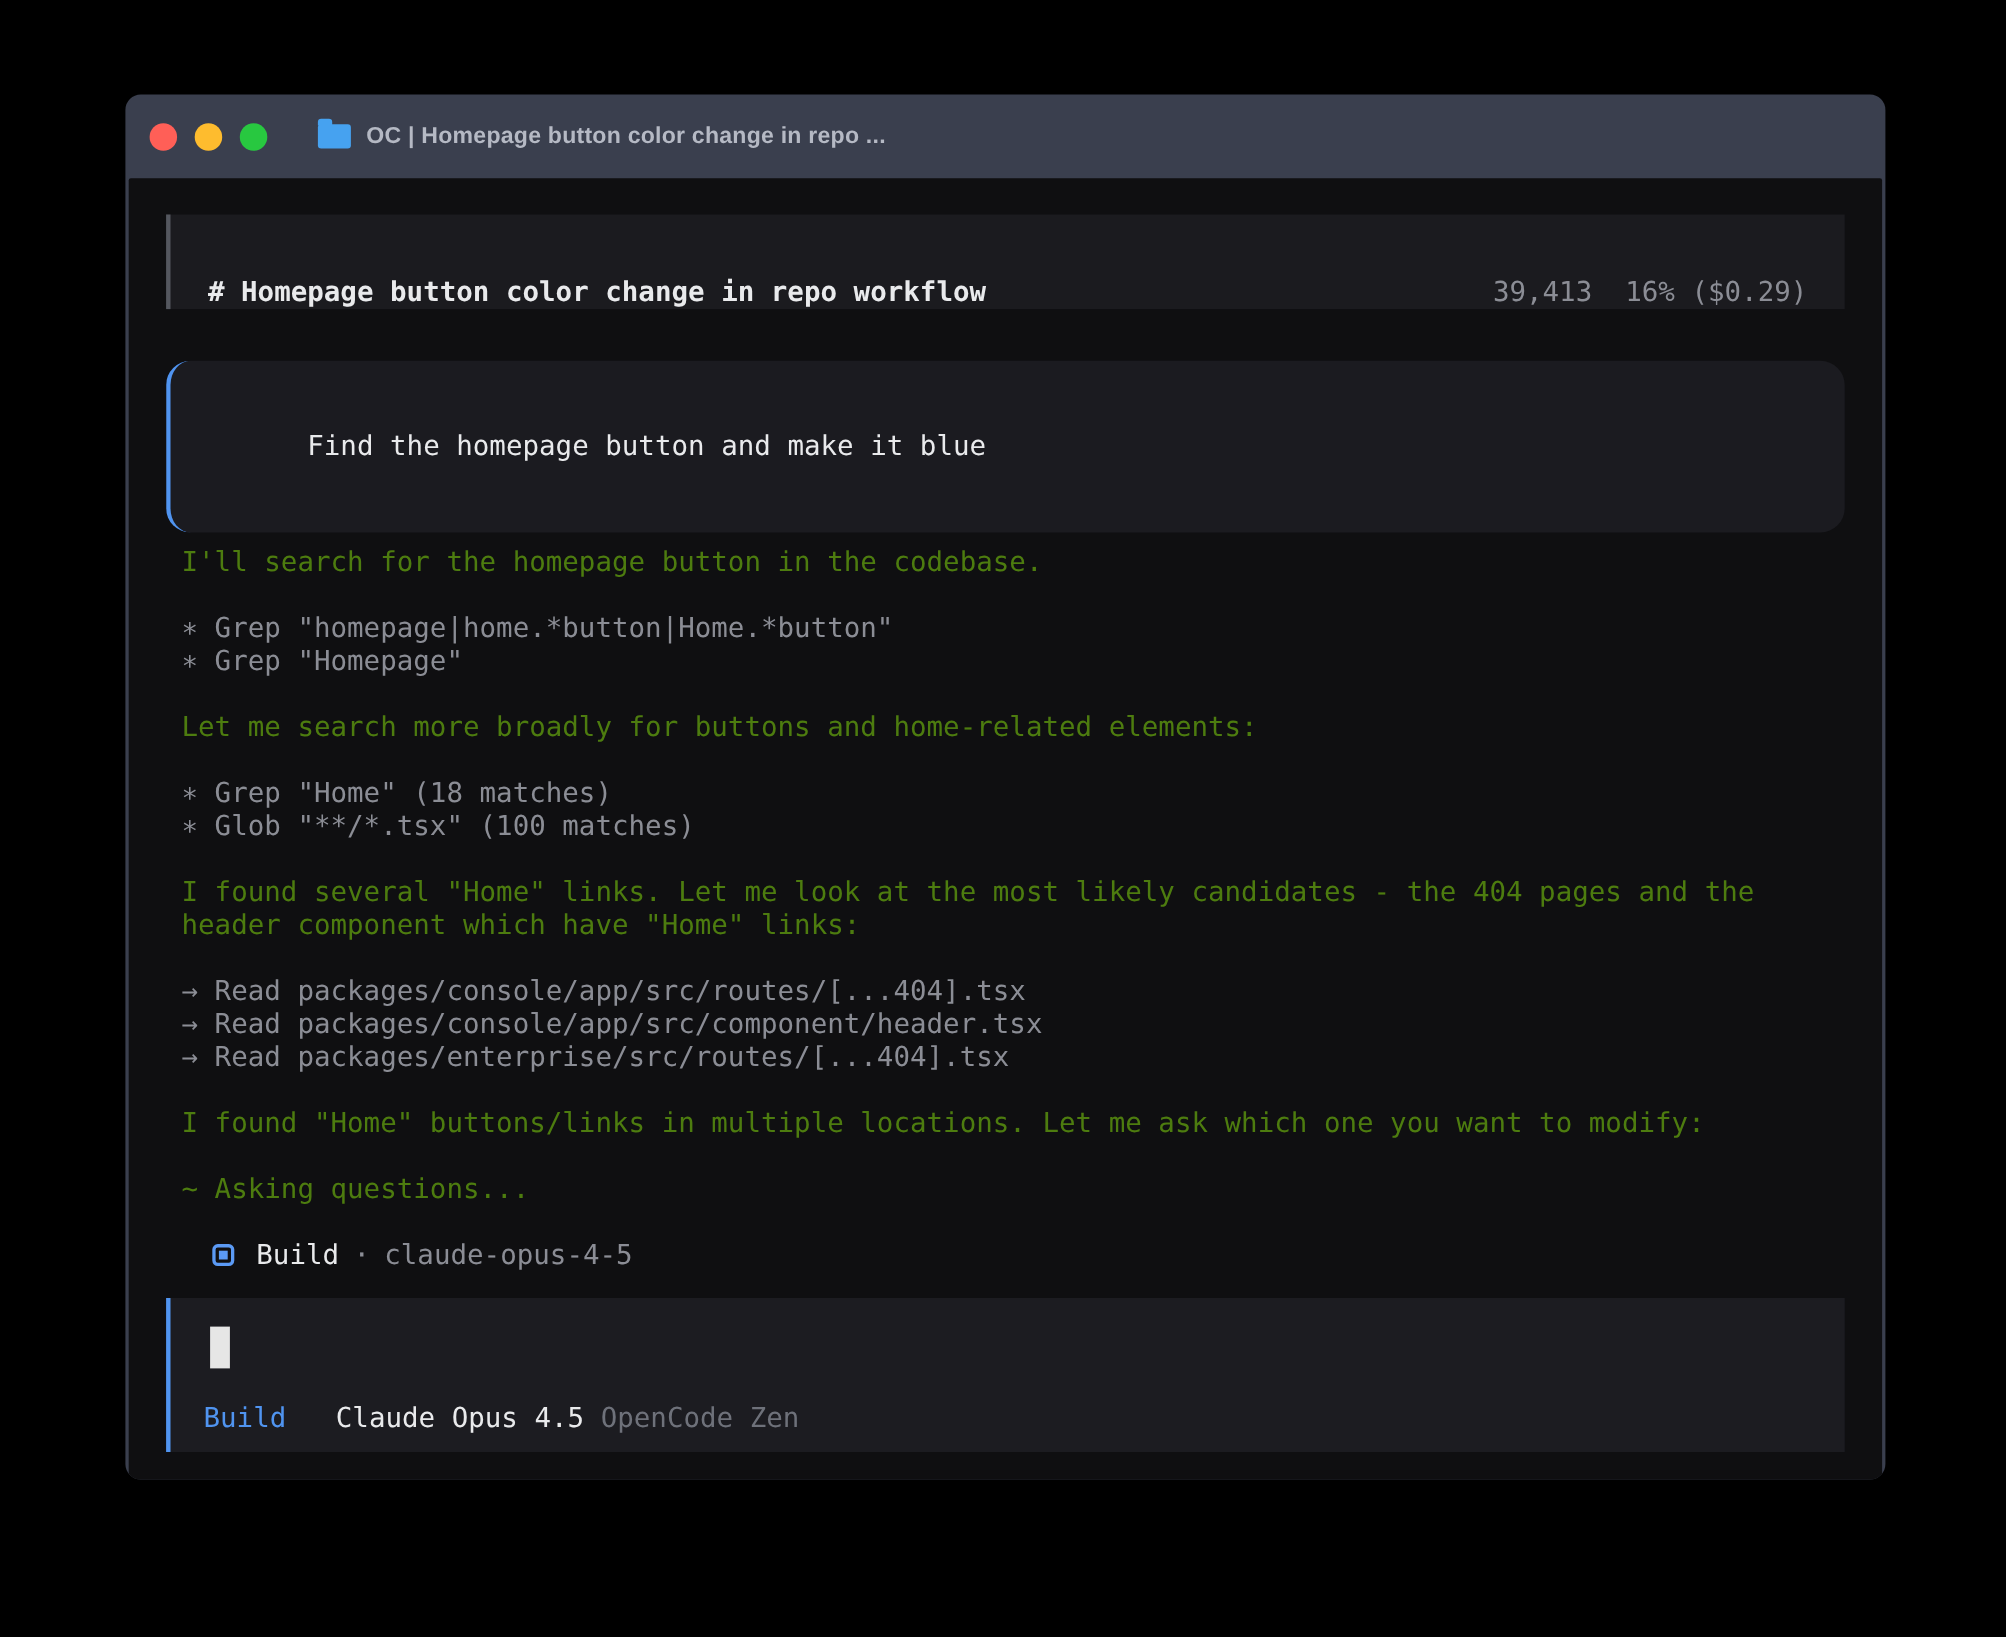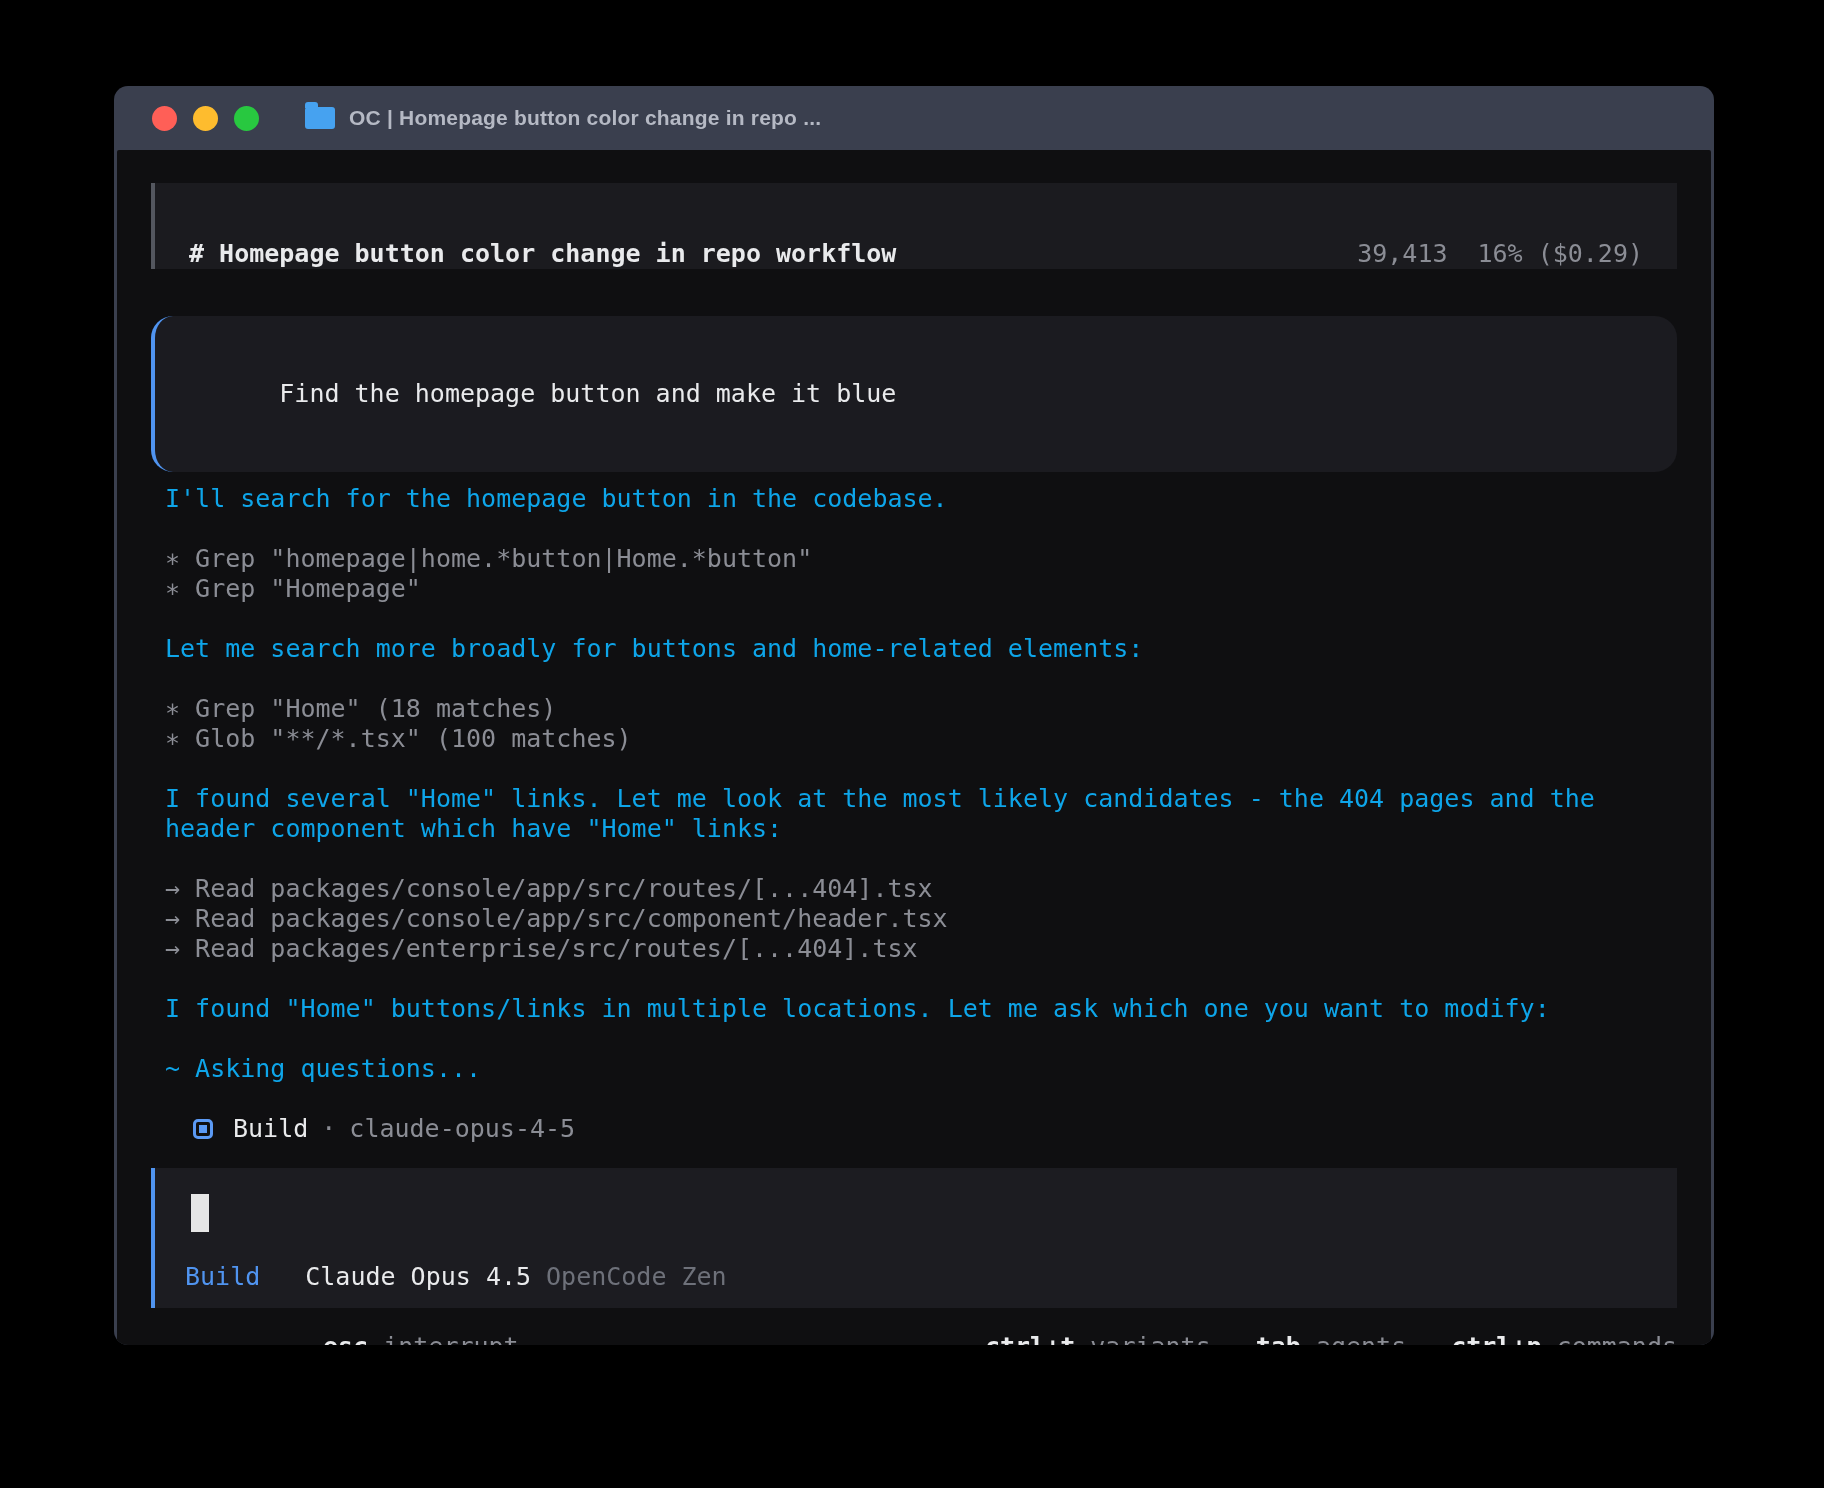--- a/index.html
+++ b/index.html
@@ -4,21 +4,21 @@
 <style>
   * { margin:0; padding:0; box-sizing:border-box; }
   html,body { width:1824px; height:1488px; background:#000; overflow:hidden;
               font-family:"DejaVu Sans Mono", monospace; }
 
   .window { position:absolute; left:114px; top:86px; width:1600px; height:1259px;
             background:#3a3f4e; border-radius:14px; display:flex; flex-direction:column;
             overflow:hidden; }
 
   
-  .titlebar { height:64px; flex:0 0 auto; display:flex; align-items:center; padding:0 38px; }
+  .titlebar { height:76px; flex:0 0 auto; display:flex; align-items:center; padding:0 22px; }
   .lights { display:flex; gap:16px; }
   .light { width:25px; height:25px; border-radius:50%; }
   .light.red    { background:#ff5f57; }
   .light.yellow { background:#febc2e; }
   .light.green  { background:#28c840; }
   .title-group { display:flex; align-items:center; margin-left:46px; gap:14px; }
   .folder { width:30px; height:22px; background:#46a2f0; border-radius:3px; position:relative; }
   .folder::before { content:""; position:absolute; top:-5px; left:0; width:13px; height:6px;
                     background:#46a2f0; border-radius:3px 3px 0 0; }
   .window-title { font-family:"Liberation Sans", sans-serif; font-weight:bold;
@@ -35,21 +35,21 @@
   .session-stats { color:#8b8d95; display:flex; align-items:center; }
   .session-stats .tokens  { margin-right:30px; }
   .session-stats .percent { margin-right:15px; }
 
   .user-block { margin-top:47px; background:#1b1b20; border-left:4px solid #5094f0;
                 padding:33px 34px; white-space:pre;border-radius:22px; }
 
   .conv { margin-top:12px; padding-left:14px; }
   .para { margin-bottom:30px; }
   .line { white-space:pre; }
-  .t-white .line { color:#0ea5e9; }
+  .t-white .line { color:#4d7c0f; }
   .t-gray  .line { color:#8b8d95; }
 
   .build-row { padding-left:42px; height:30px; display:flex; align-items:center;
                margin-bottom:24px; }
   .build-icon { width:20px; height:20px; border:3px solid #5b9af5; border-radius:5px;
                 display:flex; align-items:center; justify-content:center; margin-right:20px; }
   .build-icon i { display:block; width:8px; height:8px; background:#5b9af5; }
   .build-name { color:#e9eaec; white-space:pre; }
   .build-sep  { color:#8b8d95; margin:0 13px; }
   .build-model{ color:#8b8d95; white-space:pre; }

